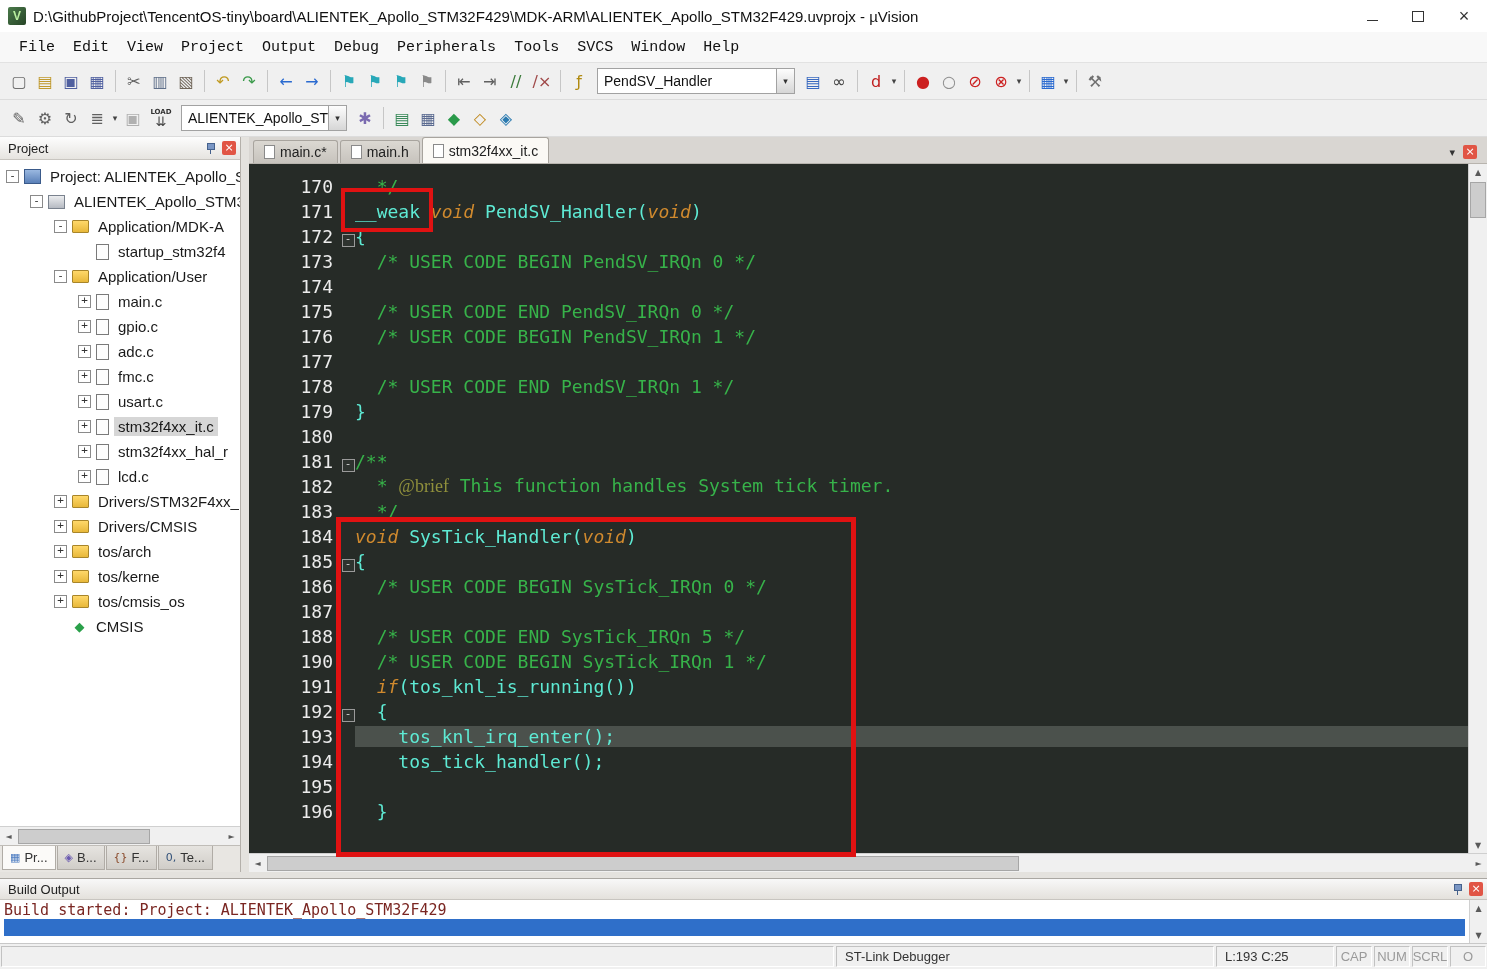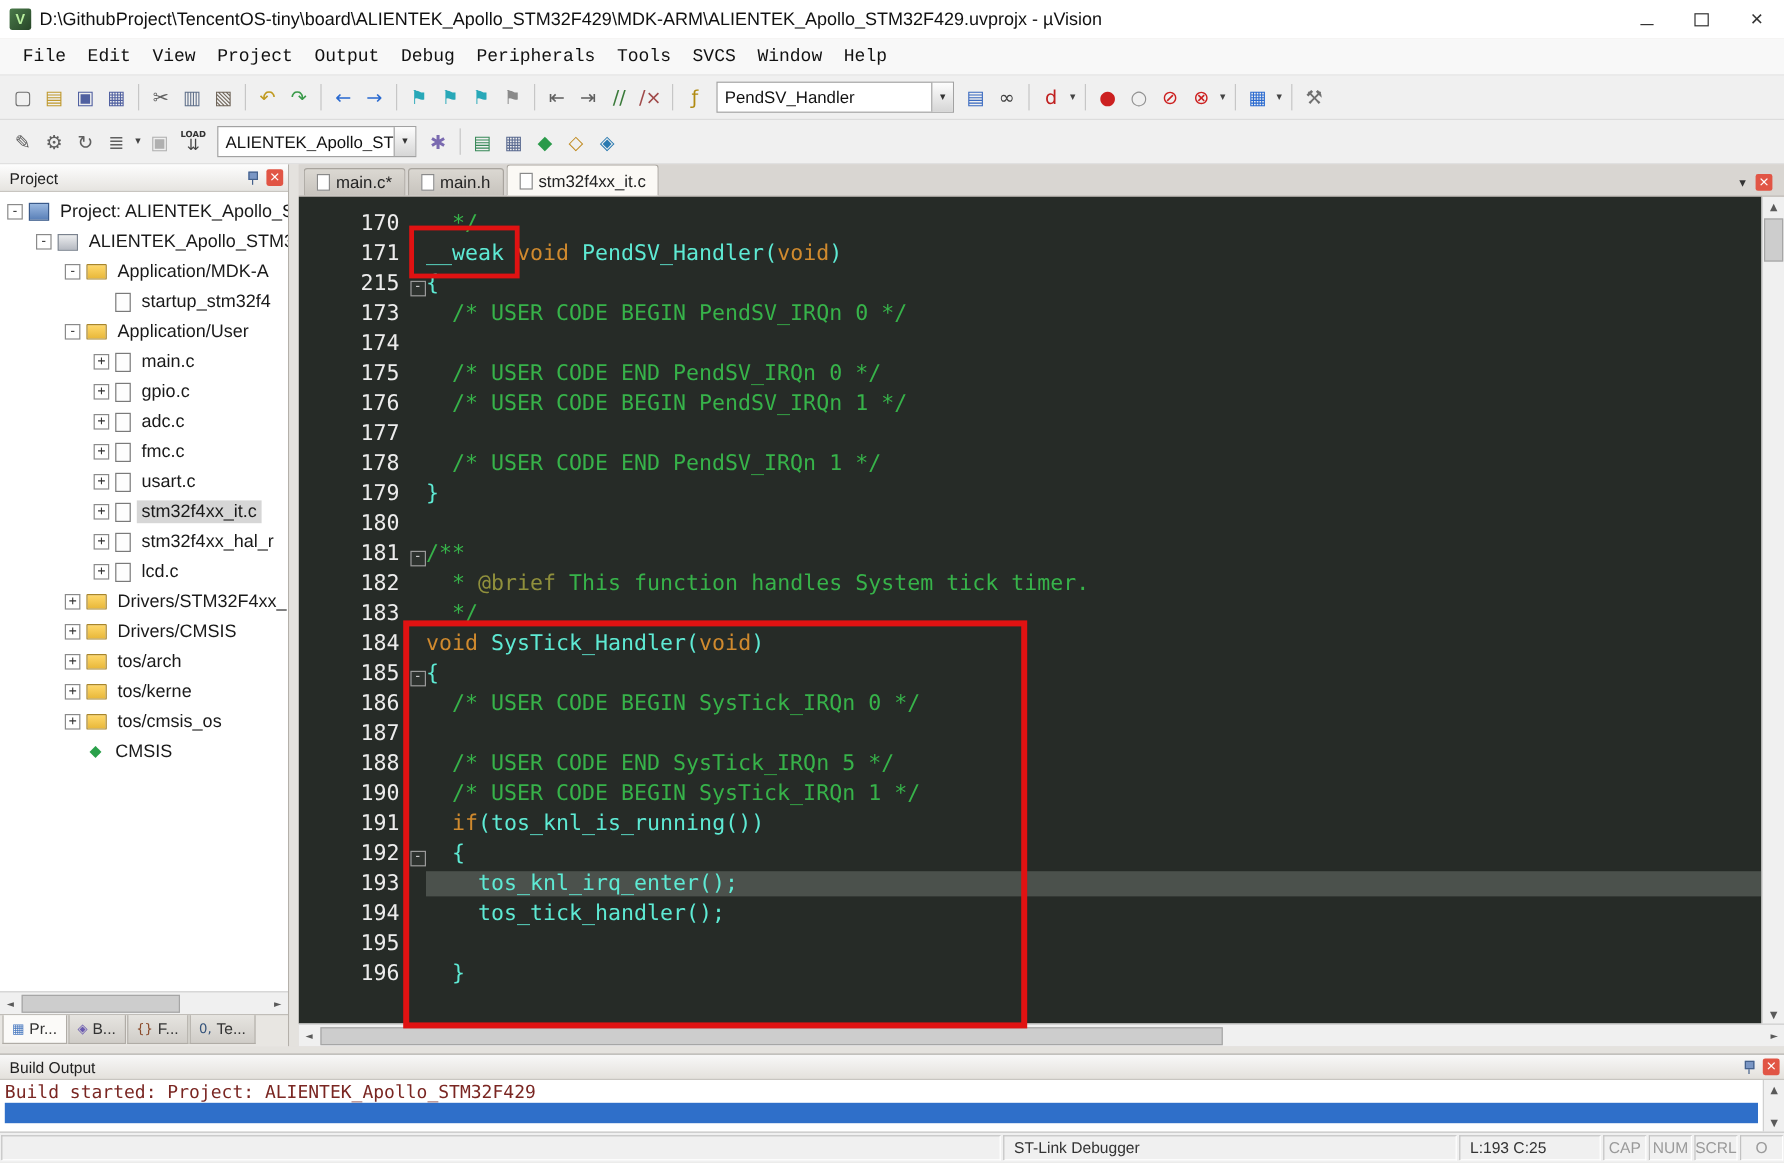--- a/index.html
+++ b/index.html
@@ -83,23 +83,23 @@
 
   .code-region{flex:1;display:flex;min-height:0;}
   .code-scroll{flex:1;min-width:0;background:#262b27;overflow:hidden;padding-top:8px;font-family:"DejaVu Sans Mono",monospace;font-size:18px;}
   .code-row{height:25px;display:flex;align-items:flex-end;white-space:pre;}
   .ln-num{width:92px;flex:0 0 auto;text-align:right;padding-right:8px;color:#ececec;box-sizing:border-box;}
   .ln-fold{width:14px;flex:0 0 auto;display:flex;align-items:center;justify-content:center;}
   .fold-box{width:11px;height:11px;border:1px solid #9a9a9a;background:#2e332f;color:#d6d6d6;font-size:11px;line-height:8px;text-align:center;}
   .ln-code{flex:1;white-space:pre;}
   .code-row.hl .ln-code{background:#4b514c;}
   .tk-cm{color:#37b34a;}
-  .tk-kw{color:#d08a2e;}
+  .tk-kw{color:#d08a2e;font-style:italic;}
   .tk-pl{color:#5eead4;}
-  .tk-dox{color:#90903c;}
+  .tk-dox{color:#90903c;font-family:Liberation Serif, serif;}
 
   .vscroll{width:18px;flex:0 0 auto;background:#f0f0f0;border-left:1px solid #cfcfcf;display:flex;flex-direction:column;align-items:center;}
   .vthumb{width:14px;height:34px;background:#cdcdcd;border:1px solid #a6a6a6;margin-top:2px;}
   .vtrack{flex:1;}
   .editor-hscroll{border-top:1px solid #cfcfcf;}
 
   
   .dock-gap{height:6px;flex:0 0 auto;background:#e4e2de;}
   .build-output{height:64px;flex:0 0 auto;display:flex;flex-direction:column;border-top:1px solid #aaa7a2;}
   .bo-header{height:20px;flex:0 0 auto;display:flex;align-items:center;padding:0 4px 0 8px;font-size:13px;color:#222;background:linear-gradient(#f8f8f8,#e4e1dc);border-bottom:1px solid #c8c5c0;}
@@ -390,21 +390,21 @@
         <span class="tab-bar-right">
           <span class="tb-caret">▾</span>
           <span class="close-box">×</span>
         </span>
       </div>
       <div class="code-region">
         <div class="code-scroll">
           <div>
               <div class="code-row"><span class="ln-num">170</span><span class="ln-fold"></span><span class="ln-code"><span class="tk-cm">  */</span></span></div>
               <div class="code-row"><span class="ln-num">171</span><span class="ln-fold"></span><span class="ln-code"><span class="tk-pl">__weak </span><span class="tk-kw">void</span><span class="tk-pl"> PendSV_Handler(</span><span class="tk-kw">void</span><span class="tk-pl">)</span></span></div>
-              <div class="code-row"><span class="ln-num">215</span><span class="ln-fold"><span class="fold-box">-</span></span><span class="ln-code"><span class="tk-pl">{</span></span></div>
+              <div class="code-row"><span class="ln-num">172</span><span class="ln-fold"><span class="fold-box">-</span></span><span class="ln-code"><span class="tk-pl">{</span></span></div>
               <div class="code-row"><span class="ln-num">173</span><span class="ln-fold"></span><span class="ln-code"><span class="tk-cm">  /* USER CODE BEGIN PendSV_IRQn 0 */</span></span></div>
               <div class="code-row"><span class="ln-num">174</span><span class="ln-fold"></span><span class="ln-code"></span></div>
               <div class="code-row"><span class="ln-num">175</span><span class="ln-fold"></span><span class="ln-code"><span class="tk-cm">  /* USER CODE END PendSV_IRQn 0 */</span></span></div>
               <div class="code-row"><span class="ln-num">176</span><span class="ln-fold"></span><span class="ln-code"><span class="tk-cm">  /* USER CODE BEGIN PendSV_IRQn 1 */</span></span></div>
               <div class="code-row"><span class="ln-num">177</span><span class="ln-fold"></span><span class="ln-code"></span></div>
               <div class="code-row"><span class="ln-num">178</span><span class="ln-fold"></span><span class="ln-code"><span class="tk-cm">  /* USER CODE END PendSV_IRQn 1 */</span></span></div>
               <div class="code-row"><span class="ln-num">179</span><span class="ln-fold"></span><span class="ln-code"><span class="tk-pl">}</span></span></div>
               <div class="code-row"><span class="ln-num">180</span><span class="ln-fold"></span><span class="ln-code"></span></div>
               <div class="code-row"><span class="ln-num">181</span><span class="ln-fold"><span class="fold-box">-</span></span><span class="ln-code"><span class="tk-cm">/**</span></span></div>
               <div class="code-row"><span class="ln-num">182</span><span class="ln-fold"></span><span class="ln-code"><span class="tk-cm">  * </span><span class="tk-dox">@brief</span><span class="tk-cm"> This function handles System tick timer.</span></span></div>

